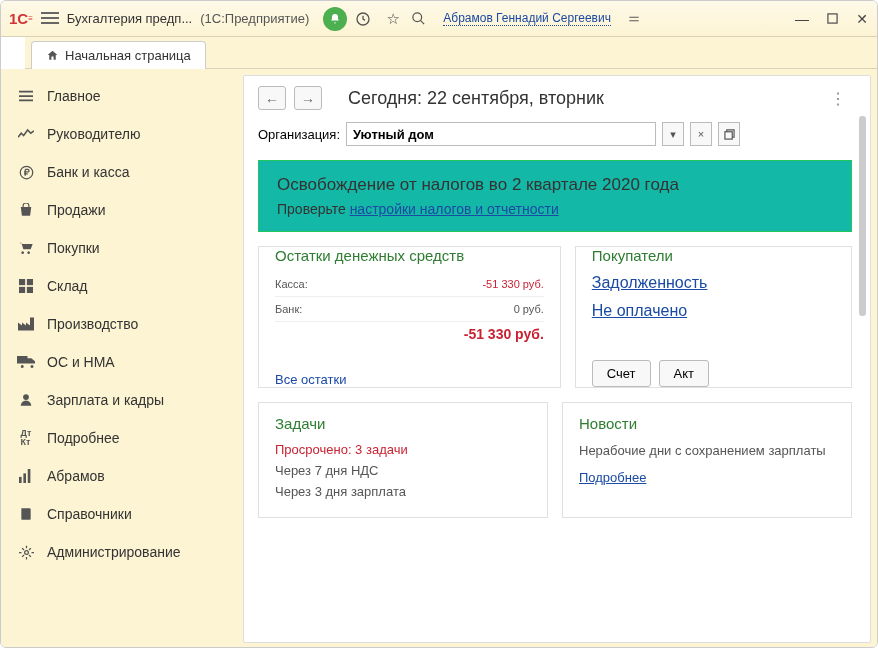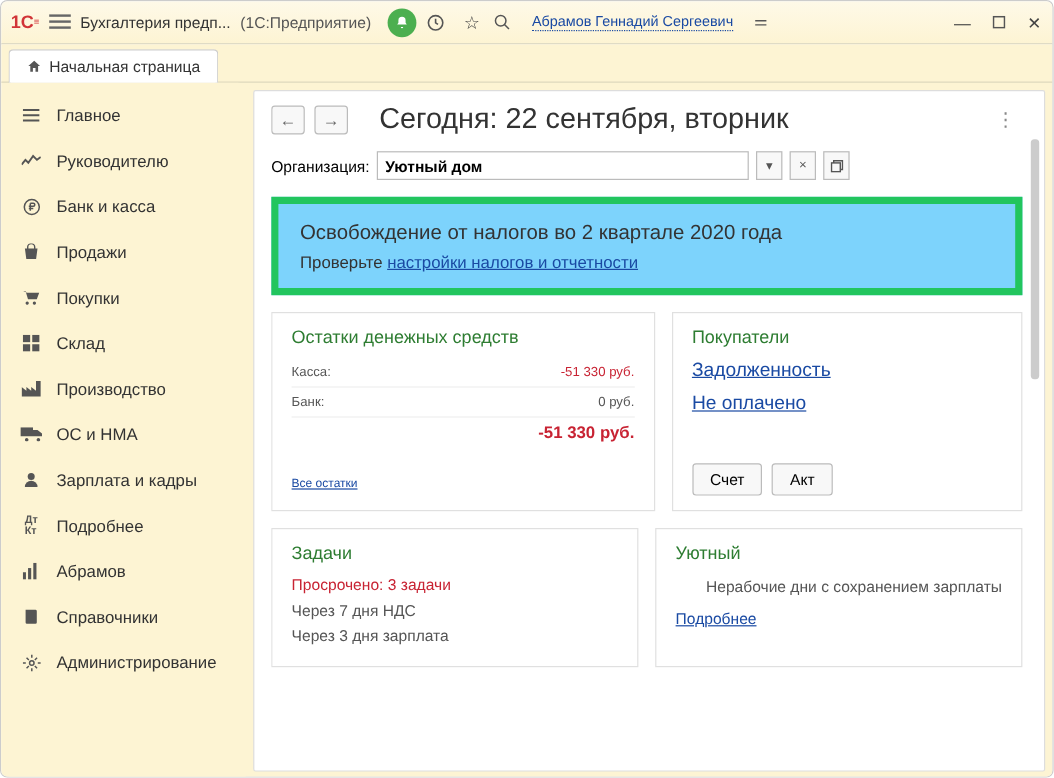--- a/index.html
+++ b/index.html
@@ -12,68 +12,68 @@
   .ham-line { height: 2px; background: #666; margin-bottom: 3px; }
   .title-text { color: #333; font-size: 13px; }
   .title-sub { color: #555; font-size: 13px; }
   .bell-wrap { width: 24px; height: 24px; background: #4caf50; border-radius: 50%; display: flex; align-items: center; justify-content: center; margin-left: 6px; }
   .tb-icon { width: 20px; text-align: center; color: #444; font-size: 15px; cursor: pointer; }
   .user-link { color: #1a4aa3; text-decoration: underline; font-size: 12px; margin-left: 4px; cursor: pointer; border-bottom: 1px dotted #1a4aa3; text-decoration: none; }
   .spacer { flex: 1; }
   .win-btns { display: flex; gap: 16px; margin-left: 10px; }
   .win-btn { width: 14px; height: 14px; cursor: pointer; display: flex; align-items: center; justify-content: center; color: #444; font-size: 14px; }
 
-  .tabbar { height: 32px; background: #fdf4d3; border-bottom: 1px solid #d8d3b8; display: flex; align-items: flex-end; padding-left: 6px; }
+  .tabbar { height: 32px; background: #fdf4d3; border-bottom: 1px solid #d8d3b8; display: flex; align-items: flex-end; padding-left: 6px; margin-left: 24px; }
   .tab { background: #fff; border: 1px solid #ccc; border-bottom: none; padding: 6px 14px; border-radius: 4px 4px 0 0; display: flex; align-items: center; gap: 6px; font-size: 13px; color: #333; position: relative; top: 1px; }
   .home-icon { font-size: 13px; color: #555; }
 
   .body-wrap { display: flex; height: calc(648px - 36px - 32px); background: #fdf4d3; }
   
-  .sidebar { width: 210px; background: #fdf4d3; padding-top: 8px; border-radius: 13px; }
+  .sidebar { width: 242px; background: #fdf4d3; padding-top: 8px; border-radius: 13px; }
   .side-item { display: flex; align-items: center; gap: 12px; padding: 10px 16px; color: #333; font-size: 14px; cursor: pointer; }
   .si-icon { width: 18px; height: 18px; display: flex; align-items: center; justify-content: center; color: #555; font-size: 14px; }
   
   .main { flex: 1; background: #fff; margin: 6px 6px 6px 0; border: 1px solid #ddd; border-radius: 2px; padding: 10px 0 10px 14px; overflow: hidden; position: relative; }
   .main-inner { overflow-y: auto; height: 100%; padding-right: 18px; }
   .main::after { content: ""; position: absolute; right: 4px; top: 40px; width: 7px; height: 200px; background: #ccc; border-radius: 3px; }
   
   .main-head { display: flex; align-items: center; gap: 8px; margin-bottom: 12px; }
   .nav-btn { width: 28px; height: 24px; border: 1px solid #bbb; background: #f8f8f8; border-radius: 3px; cursor: pointer; display: flex; align-items: center; justify-content: center; color: #666; font-size: 14px; }
-  .page-title { font-size: 24px; color: #333; margin-left: 18px; }
+  .page-title { font-size: 18px; color: #333; margin-left: 18px; }
   .kebab { margin-left: auto; margin-right: 6px; color: #888; cursor: pointer; font-size: 16px; }
   
   .org-row { display: flex; align-items: center; gap: 6px; margin-bottom: 14px; font-size: 13px; }
   .org-input { flex: 0 0 310px; height: 24px; border: 1px solid #bbb; padding: 0 6px; background: #fff; font-size: 13px; font-weight: bold; }
   .org-btn { width: 22px; height: 24px; border: 1px solid #bbb; background: #f8f8f8; cursor: pointer; display: flex; align-items: center; justify-content: center; font-size: 11px; color: #555; }
   
-  .banner { background: #7dd3fc; border: 6px solid #22c55e; padding: 14px 18px; margin-bottom: 14px; }
+  .banner { background: #14b8a6; border: 1px solid #22c55e; padding: 14px 18px; margin-bottom: 14px; }
   .banner-title { font-size: 17px; color: #333; margin-bottom: 6px; }
   .banner-sub { font-size: 14px; color: #333; }
   .link { color: #1a4aa3; text-decoration: underline; cursor: pointer; }
   
   .cards { display: flex; gap: 14px; margin-bottom: 14px; }
-  .card { border: 1px solid #e0e0e0; padding: 12px 16px; flex: 1; }
+  .card { border: 1px solid #e0e0e0; padding: 0 16px; flex: 1; }
   .card-l { flex: 1.05; }
   .card-r { flex: 0.95; position: relative; overflow: hidden; }
   .card-title { color: #2e7d32; font-size: 15px; margin-bottom: 10px; }
   .cash-row { display: flex; justify-content: space-between; padding: 4px 0; font-size: 11px; color: #555; }
   .cash-row.sep { border-bottom: 1px solid #eee; padding-bottom: 6px; margin-bottom: 2px; }
   .neg { color: #c82333; }
   .neg-b { color: #c82333; font-weight: bold; }
   .total-row { text-align: right; font-size: 14px; margin-top: 4px; }
-  .card-link { color: #1a4aa3; text-decoration: underline; font-size: 10px; cursor: pointer; display: inline-block; margin-top: 30px; }
+  .card-link { color: #1a4aa3; font-size: 13px; cursor: pointer; display: inline-block; margin-top: 30px; }
   .r-link { color: #1a4aa3; text-decoration: underline; font-size: 16px; cursor: pointer; display: block; margin-bottom: 10px; }
   .btn-row { display: flex; gap: 8px; margin-top: 40px; }
   .act-btn { padding: 5px 14px; border: 1px solid #bbb; background: #f8f8f8; border-radius: 3px; cursor: pointer; font-size: 13px; white-space: nowrap; }
   
   .tasks-row { display: flex; gap: 14px; }
   .card-b { border: 1px solid #e0e0e0; padding: 12px 16px; flex: 1; }
   .task-line { font-size: 13px; color: #555; margin-bottom: 6px; }
   .task-over { color: #c82333; font-size: 13px; margin-bottom: 6px; }
-  .news-text { font-size: 13px; color: #555; line-height: 1.4; margin-bottom: 10px; text-align: right; }
+  .news-text { font-size: 13px; color: #555; line-height: 1.4; margin-bottom: 10px; }
   
   svg { display: block; }
 </style>
 </head>
 <body>
 
 <div class="titlebar">
   <span class="logo">1<span class="semic">C</span><sub style="font-size:8px">≡</sub></span>
   <div class="hamburger">
     <div class="ham-line"></div>
@@ -297,20 +297,20 @@
     </div>
 
     <div class="tasks-row">
       <div class="card-b">
         <div class="card-title">Задачи</div>
         <div class="task-over">Просрочено: 3 задачи</div>
         <div class="task-line">Через 7 дня НДС</div>
         <div class="task-line">Через 3 дня зарплата</div>
       </div>
       <div class="card-b">
-        <div class="card-title">Уютный</div>
+        <div class="card-title">Новости</div>
         <div class="news-text">Нерабочие дни с сохранением зарплаты</div>
         <span class="link">Подробнее</span>
       </div>
     </div>
     </div>
   </div>
 </div>
 
 </body></html>

